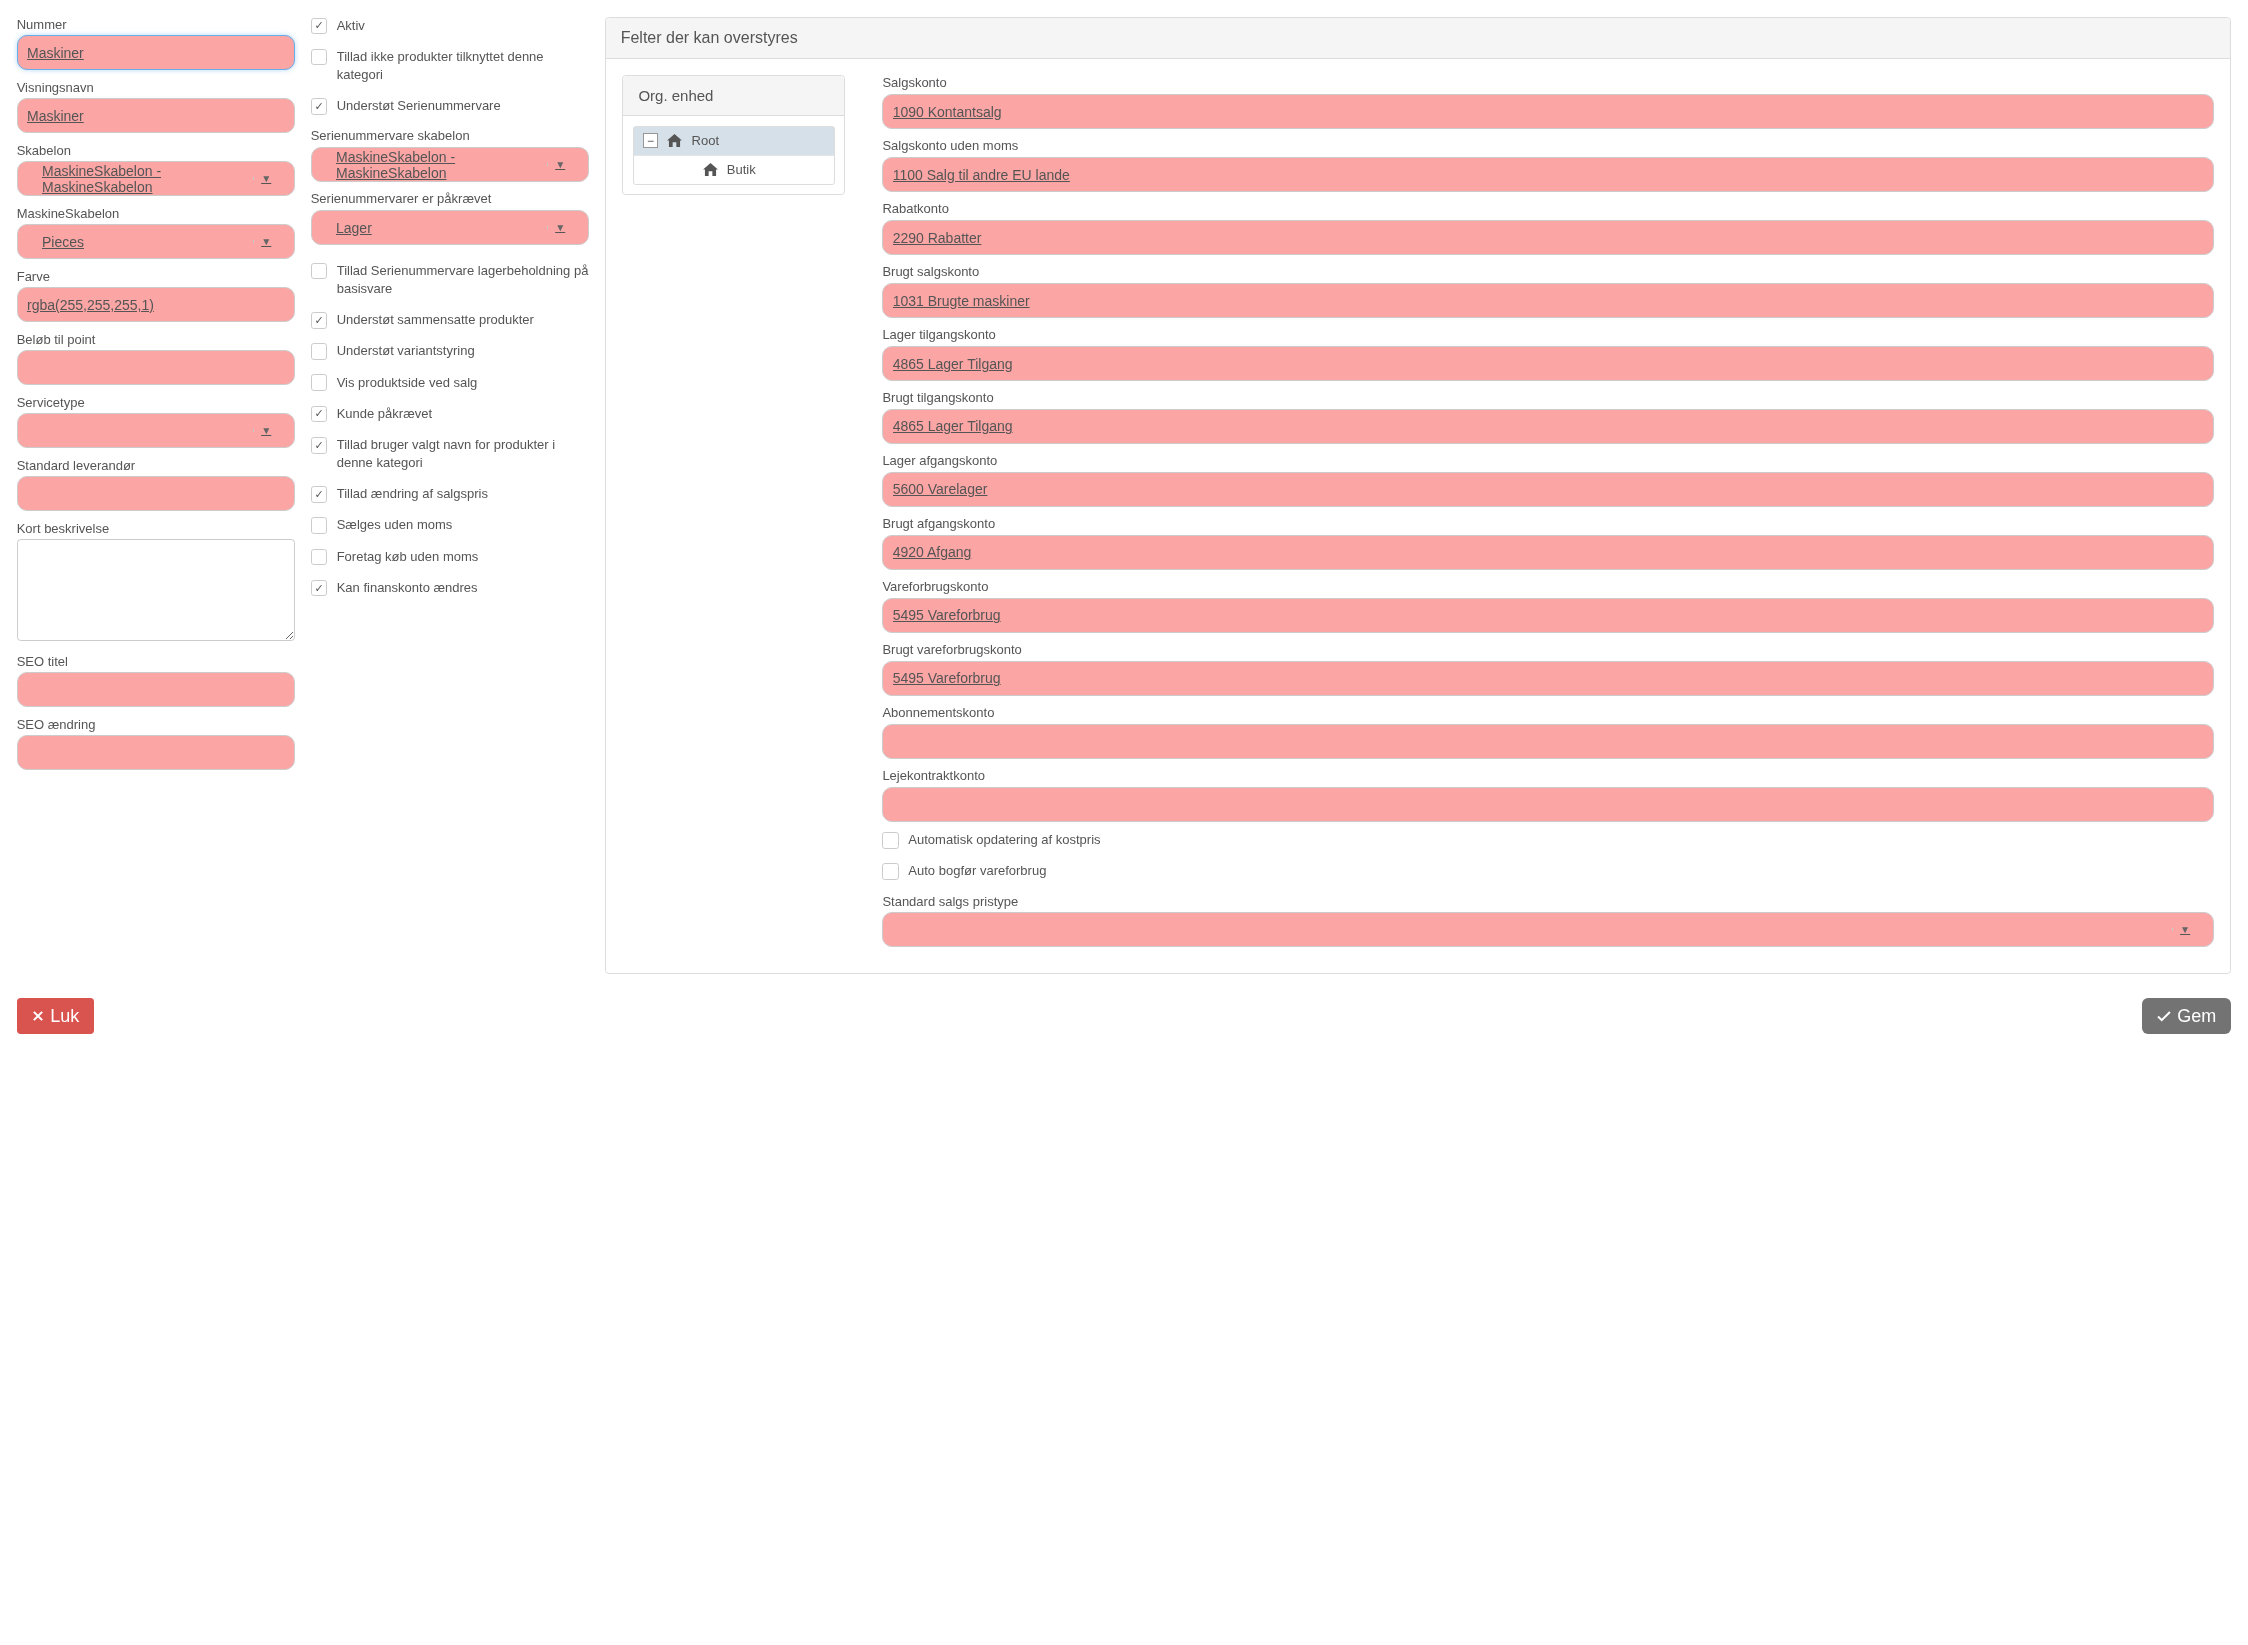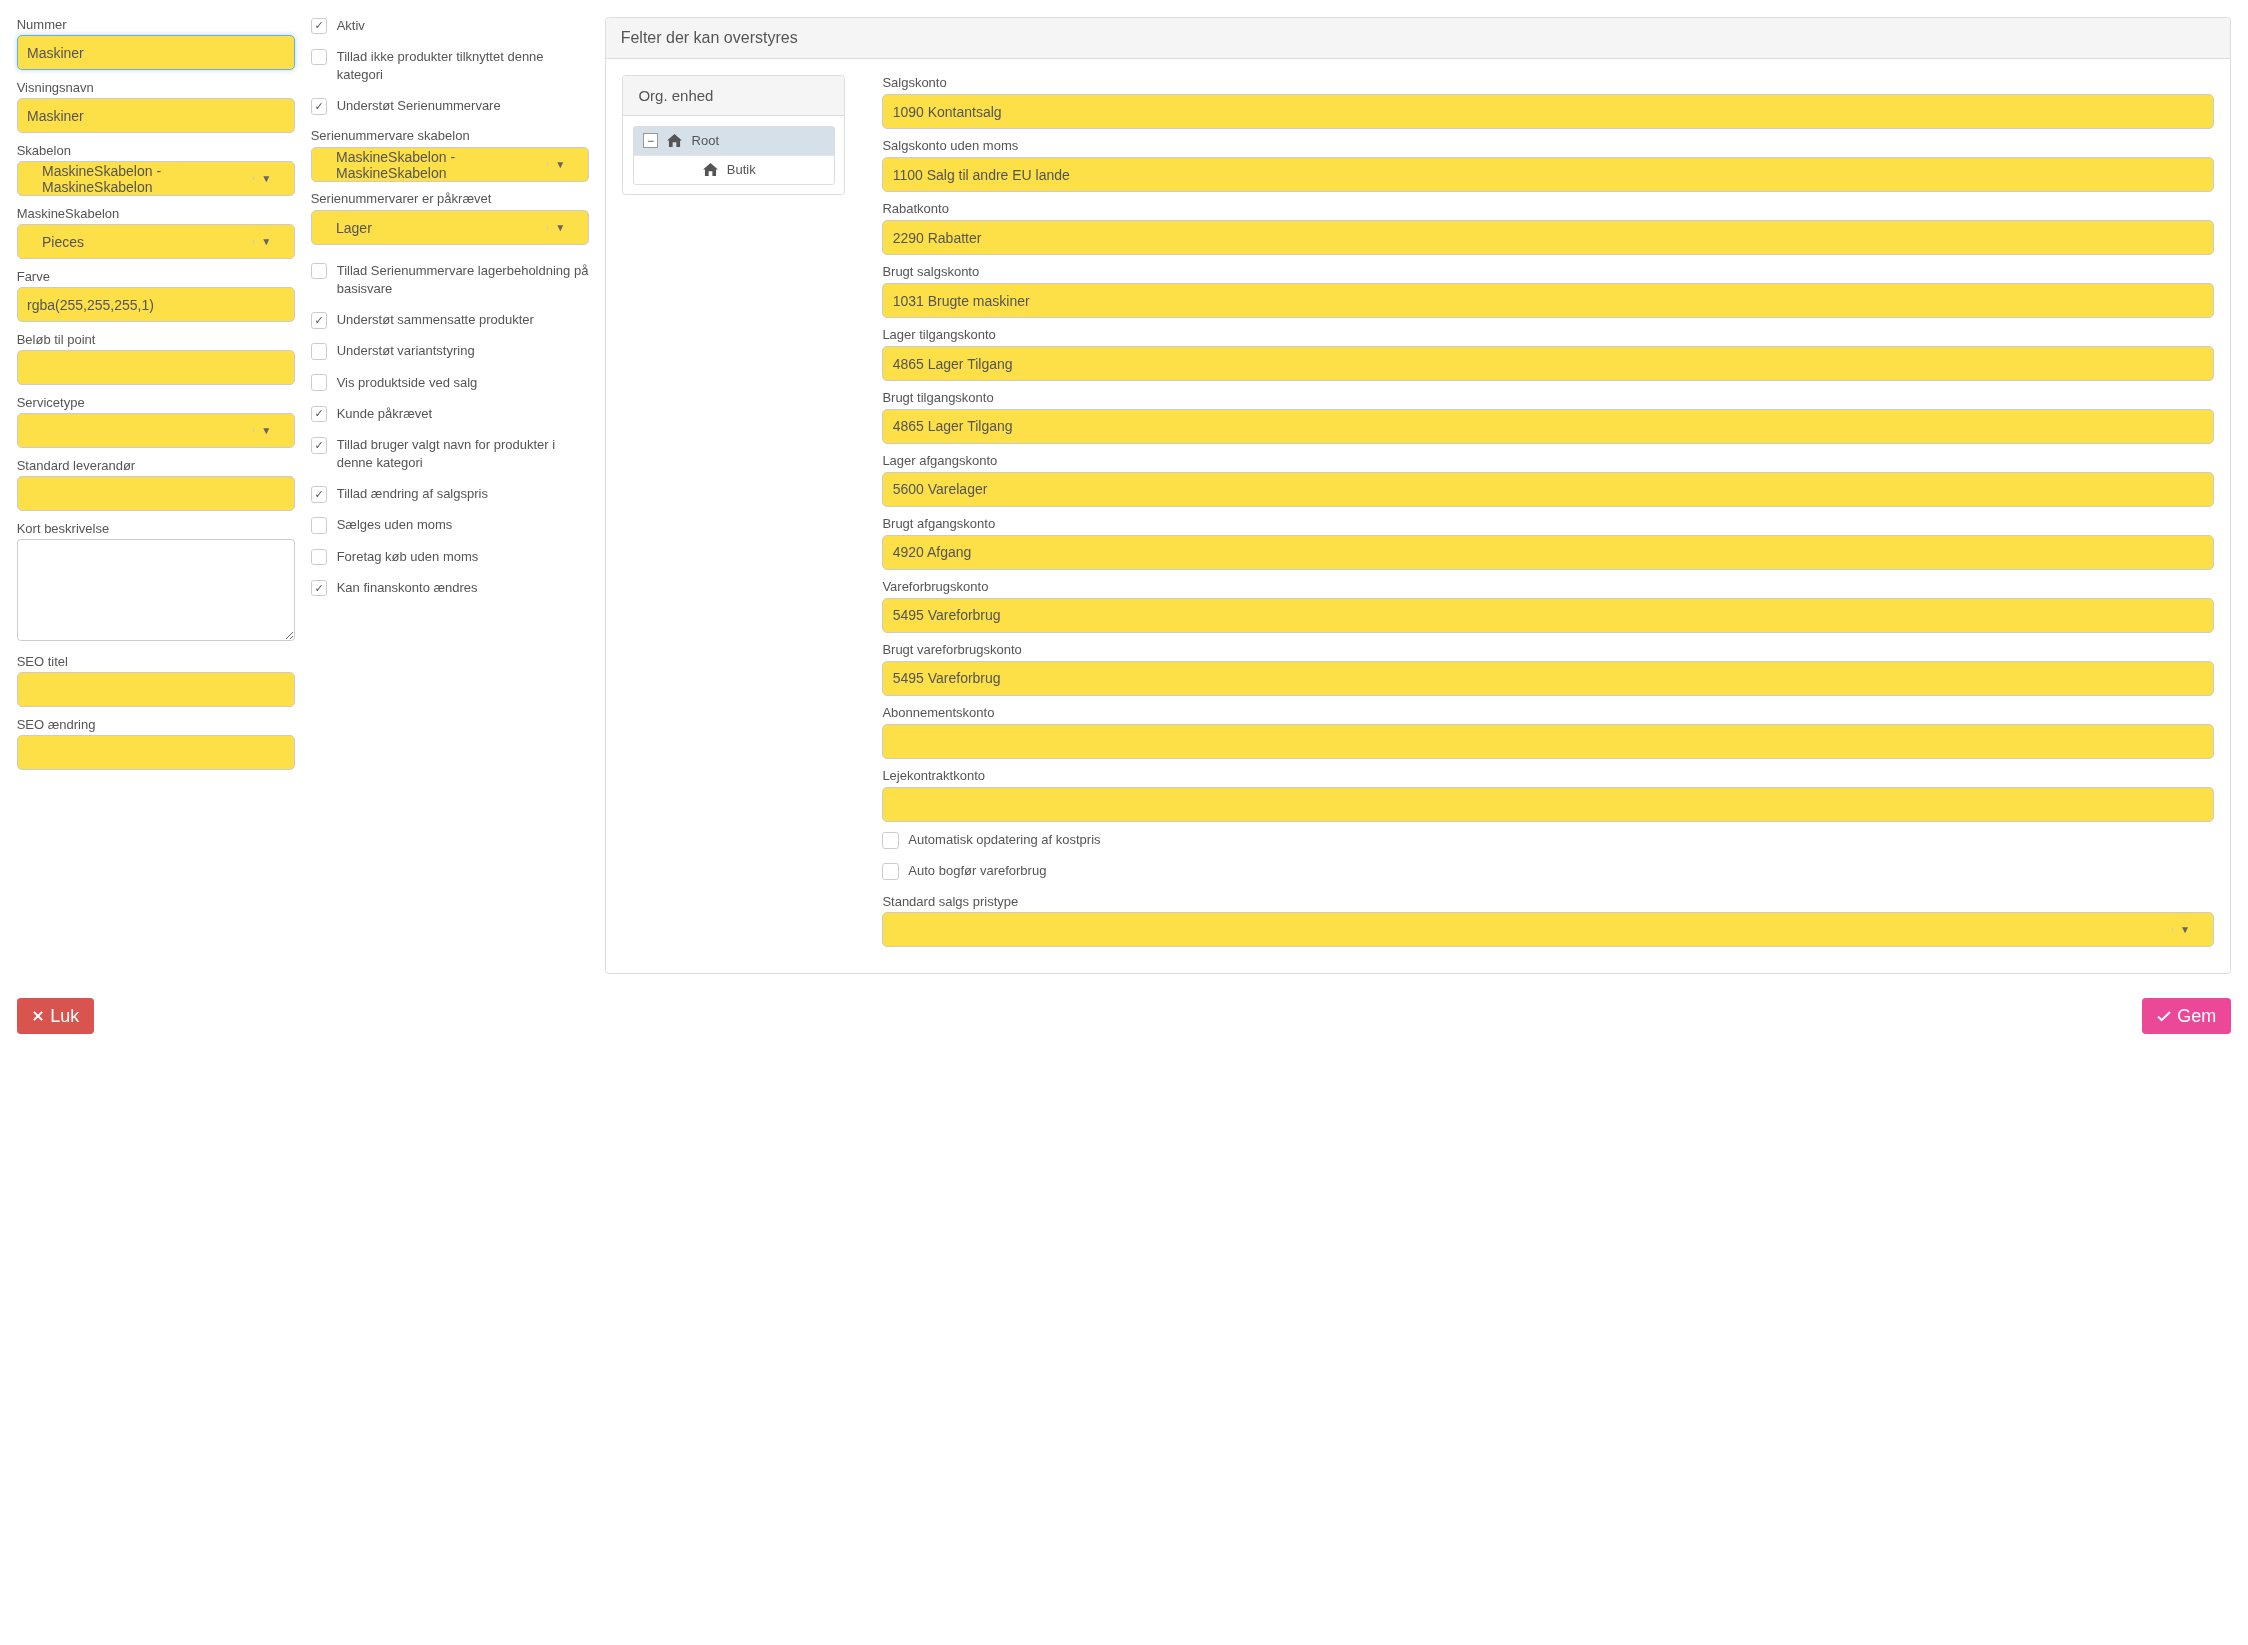--- a/index.html
+++ b/index.html
@@ -25,25 +25,26 @@
 .form-label {
   display: block;
   font-size: 13px;
   color: #555;
   margin-bottom: 3.7px;
 }
 .form-input, .form-combo {
   width: 100%;
   height: 35px;
   border: 0.9px solid #ccc;
-  border-radius: 5px;
+  border-radius: 10px;
   padding: 0 9.3px;
   font-size: 14px;
   color: #555;
-  background: #fde047;
+  background: #fca5a5;
+  text-decoration: underline;
 }
 .form-input.focused {
   border-color: #66afe9;
   box-shadow: 0 0 5.6px rgba(102,175,233,0.5);
   outline: none;
 }
 .form-textarea {
   width: 100%;
   height: 102px;
   border: 0.9px solid #ccc;
@@ -165,21 +166,21 @@
   align-items: center;
   gap: 6.5px;
   padding: 7.4px 15px;
   border-radius: 3.7px;
   border: none;
   font-size: 18px;
   cursor: pointer;
   color: #fff;
 }
 .btn-danger { background: #d9534f; }
-.btn-success { background: #ec4899; }
+.btn-success { background: #737373; border-radius: 6px; }
 svg { display: block; }
 </style>
 </head>
 <body>
 
 <div class="container">
 
   <div class="col-left">
     <div class="form-group">
       <label class="form-label">Nummer</label>

